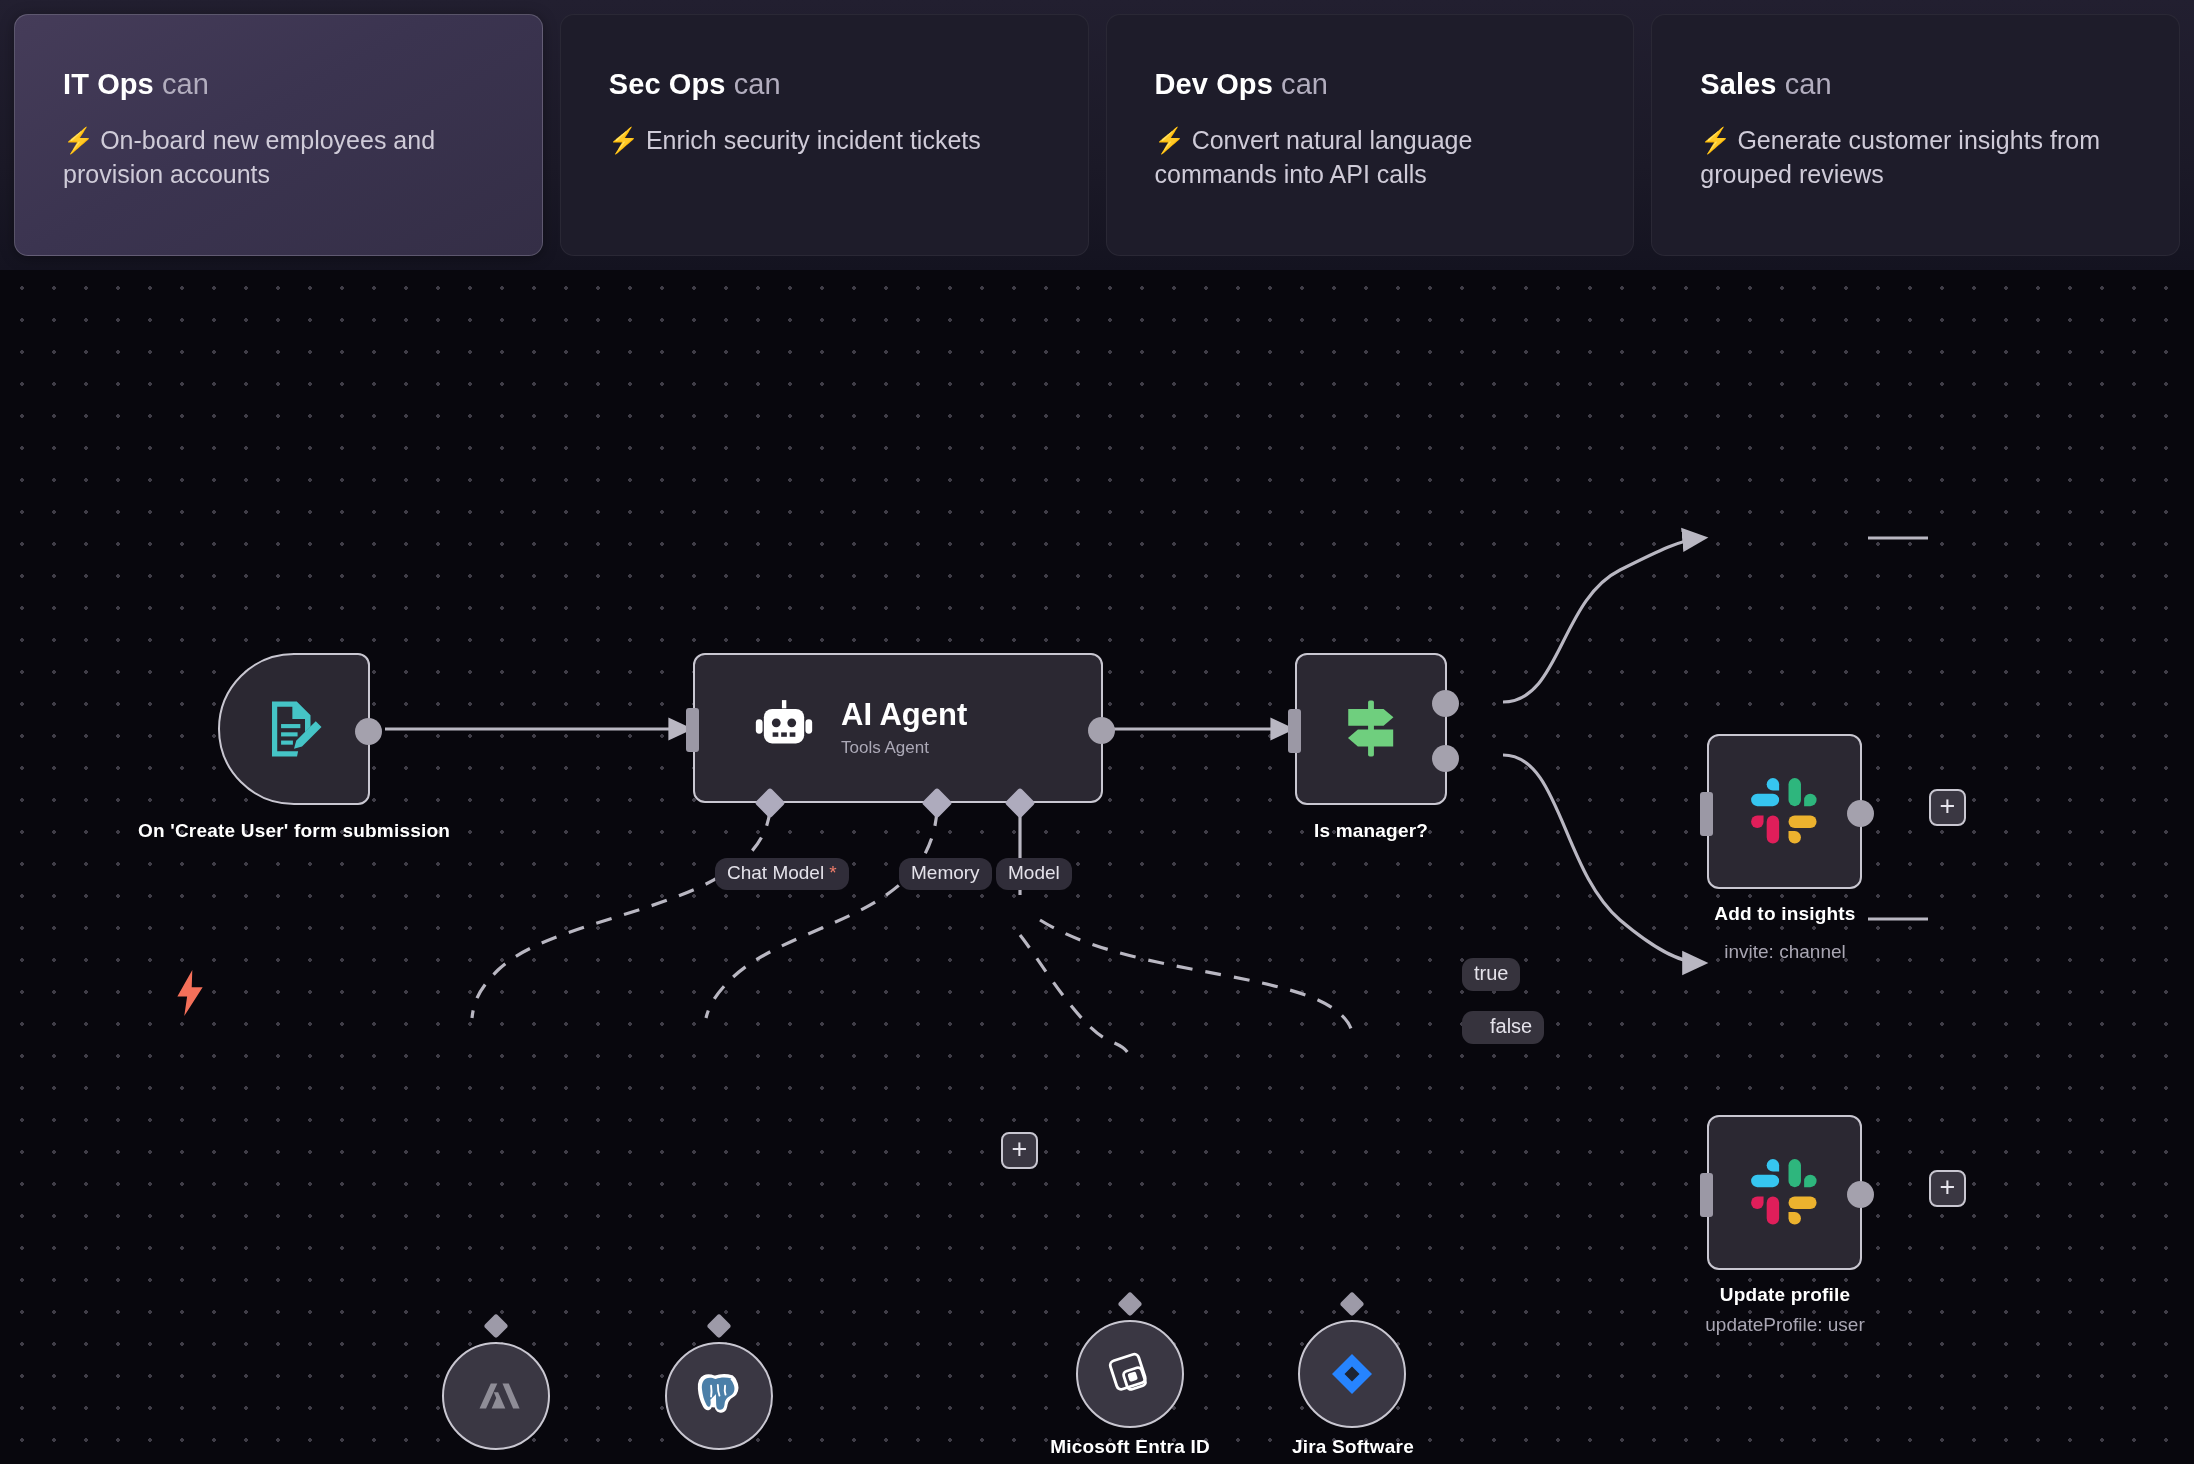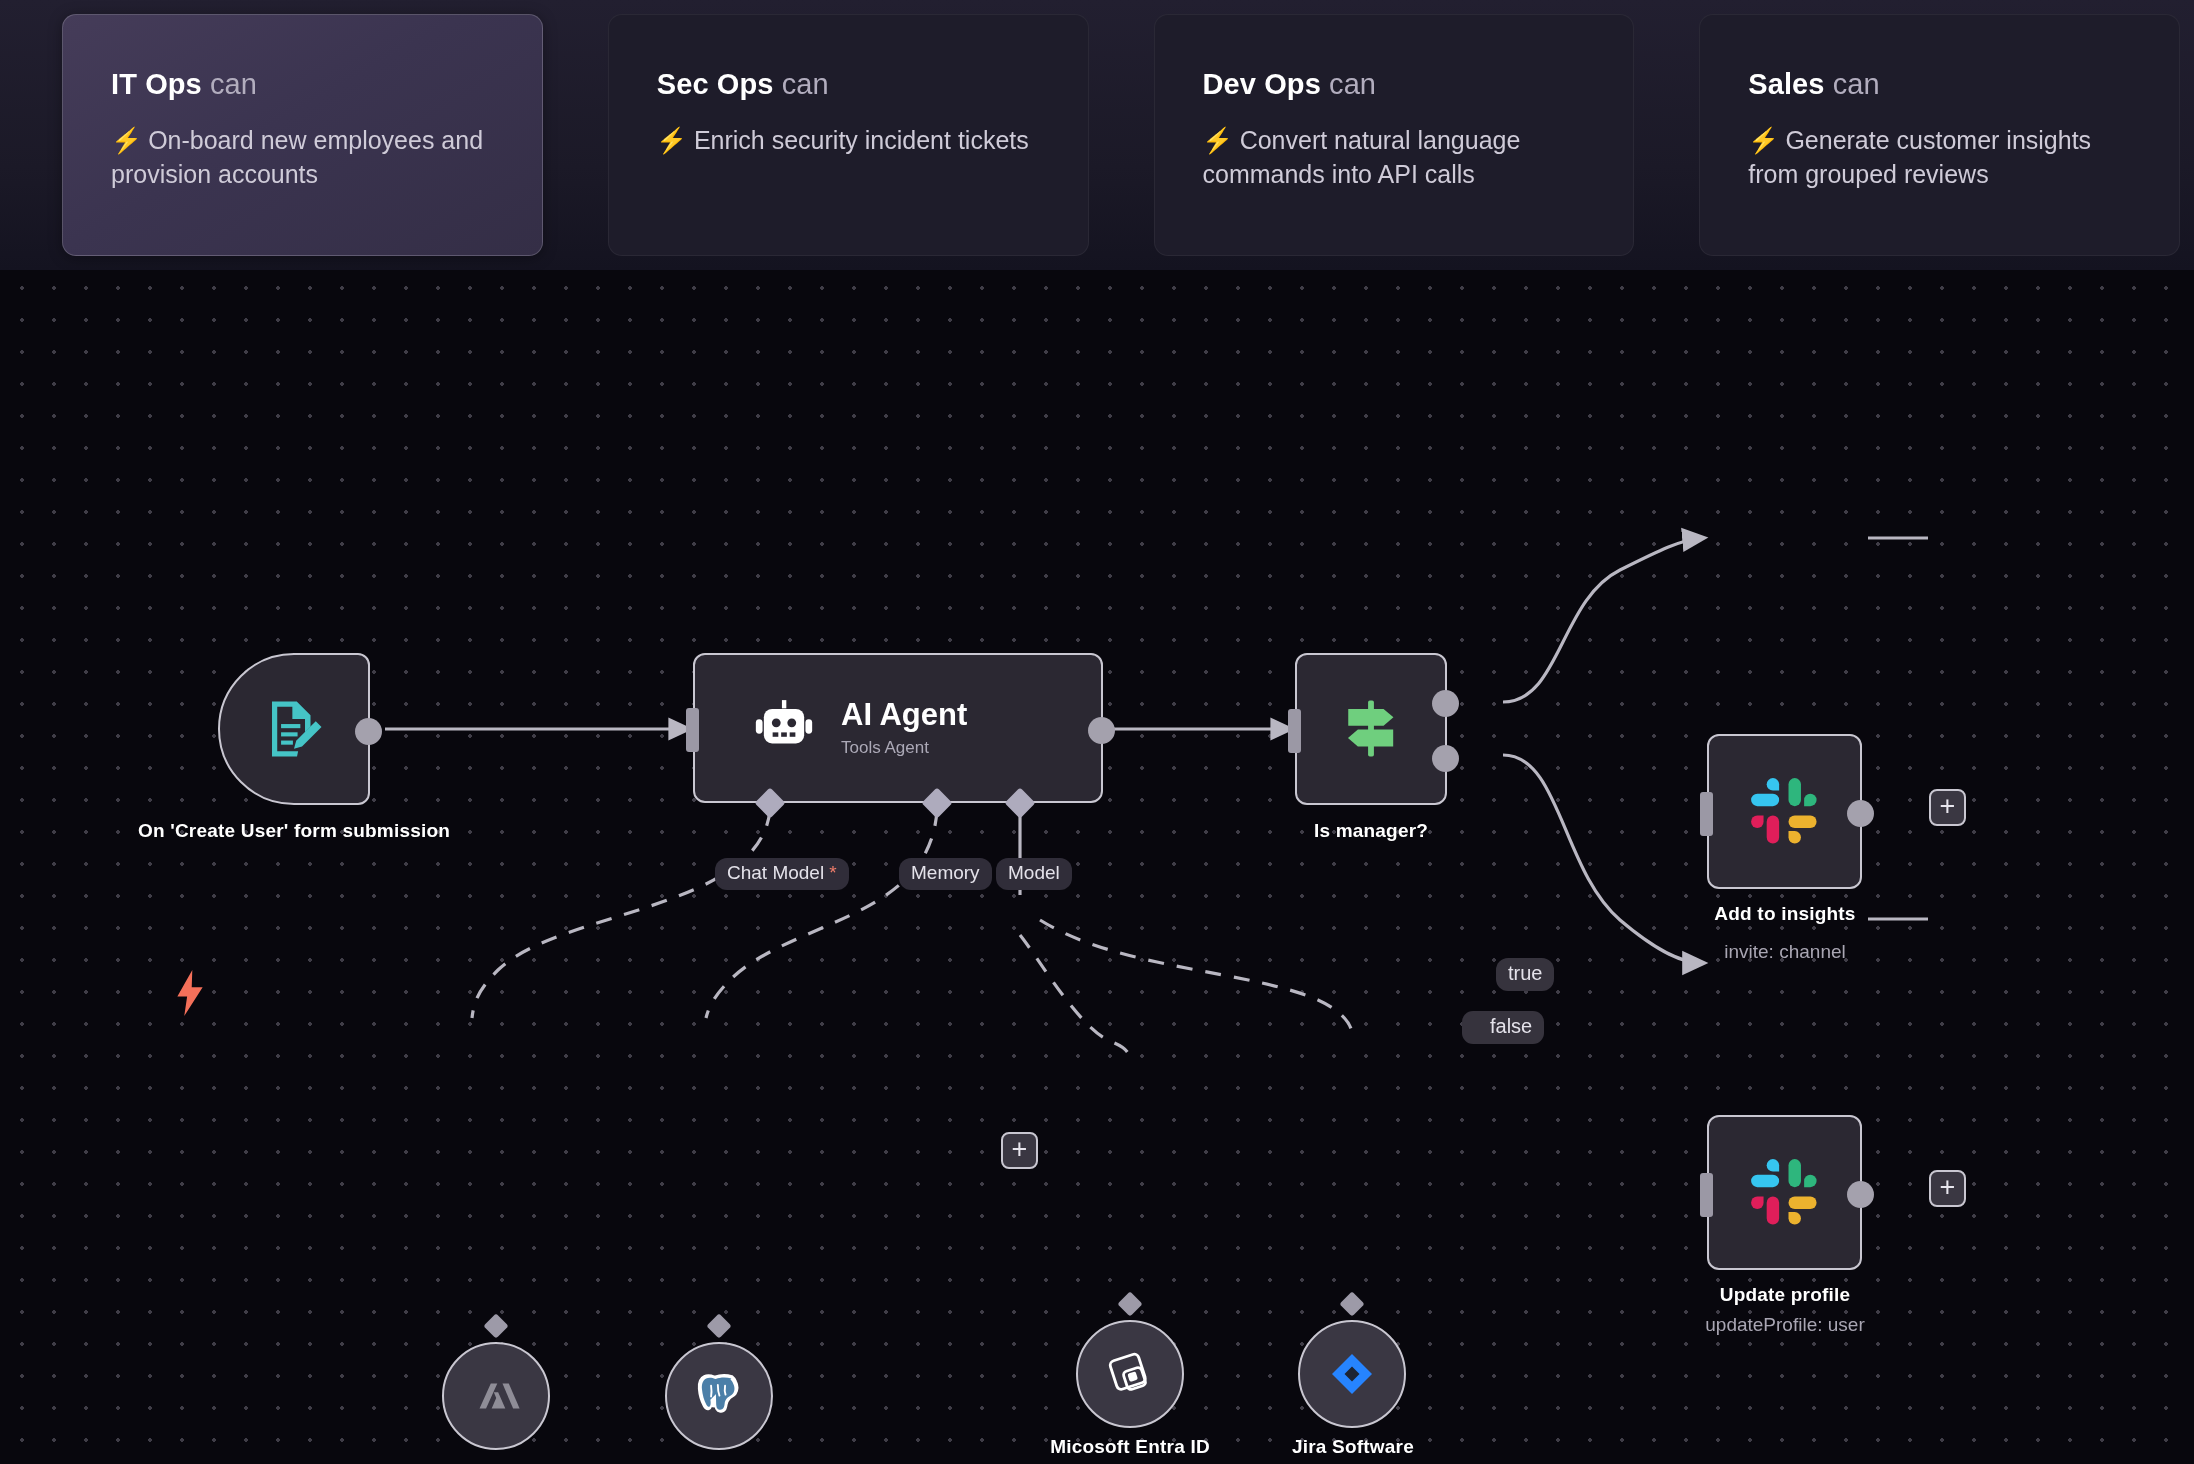--- a/index.html
+++ b/index.html
@@ -23,21 +23,20 @@
     width: 2166px; height: 242px;
     display: flex; gap: 17px;
   }
   .promo-card {
     flex: 1 1 0;
     border-radius: 14px;
     background: #1e1c2a;
     border: 1px solid rgba(255,255,255,0.055);
     padding: 54px 48px 8px 48px;
     position: relative;
-    margin-left: 48px;
   }
   .promo-card.active {
     background: linear-gradient(150deg, #453c59 0%, #3b3450 45%, #342e46 100%);
     border: 1px solid rgba(255,255,255,0.18);
     box-shadow: 0 2px 14px rgba(0,0,0,0.35);
   }
   .card-title { font-size: 29px; line-height: 1.1; letter-spacing: .1px; }
   .card-title .dept { color: #ffffff; font-weight: 700; }
   .card-title .can { color: #b2adbe; font-weight: 400; }
   .card-desc {
@@ -287,21 +286,21 @@
     <div class="node" style="left:1295px; top:383px; width:152px; height:152px;">
       <svg class="icon" width="70" height="70" viewBox="0 0 24 24">
         <rect x="11" y="2.2" width="2" height="19.2" rx="0.6" fill="#6fcf7e"></rect>
         <path d="M4.2 5.1 h12.1 l3.4 2.9 -3.4 2.9 H4.2 Z" fill="#6fcf7e"></path>
         <path d="M19.6 12.2 H7.5 L4.1 15.1 l3.4 2.9 h12.1 Z" fill="#6fcf7e"></path>
       </svg>
       <div class="port-in" style="left:-9px; top:54px;"></div>
       <div class="port-out" style="right:-14px; top:35px;"></div>
       <div class="port-out" style="right:-14px; top:90px;"></div>
     </div>
-    <div class="pill branch" style="left:1496px; top:688px;border-radius:12px;">
+    <div class="pill branch" style="left:1462px; top:688px;">
       <span>true</span>
     </div>
     <div class="pill branch" style="left:1462px; top:741px;padding-left:28px;">
       <span>false</span>
     </div>
     <div class="node-caption" style="left:1271px; top:550px; width:200px;">
       <span>Is manager?</span>
     </div>
 
     <div class="node" style="left:1707px; top:464px; width:155px; height:155px;">

